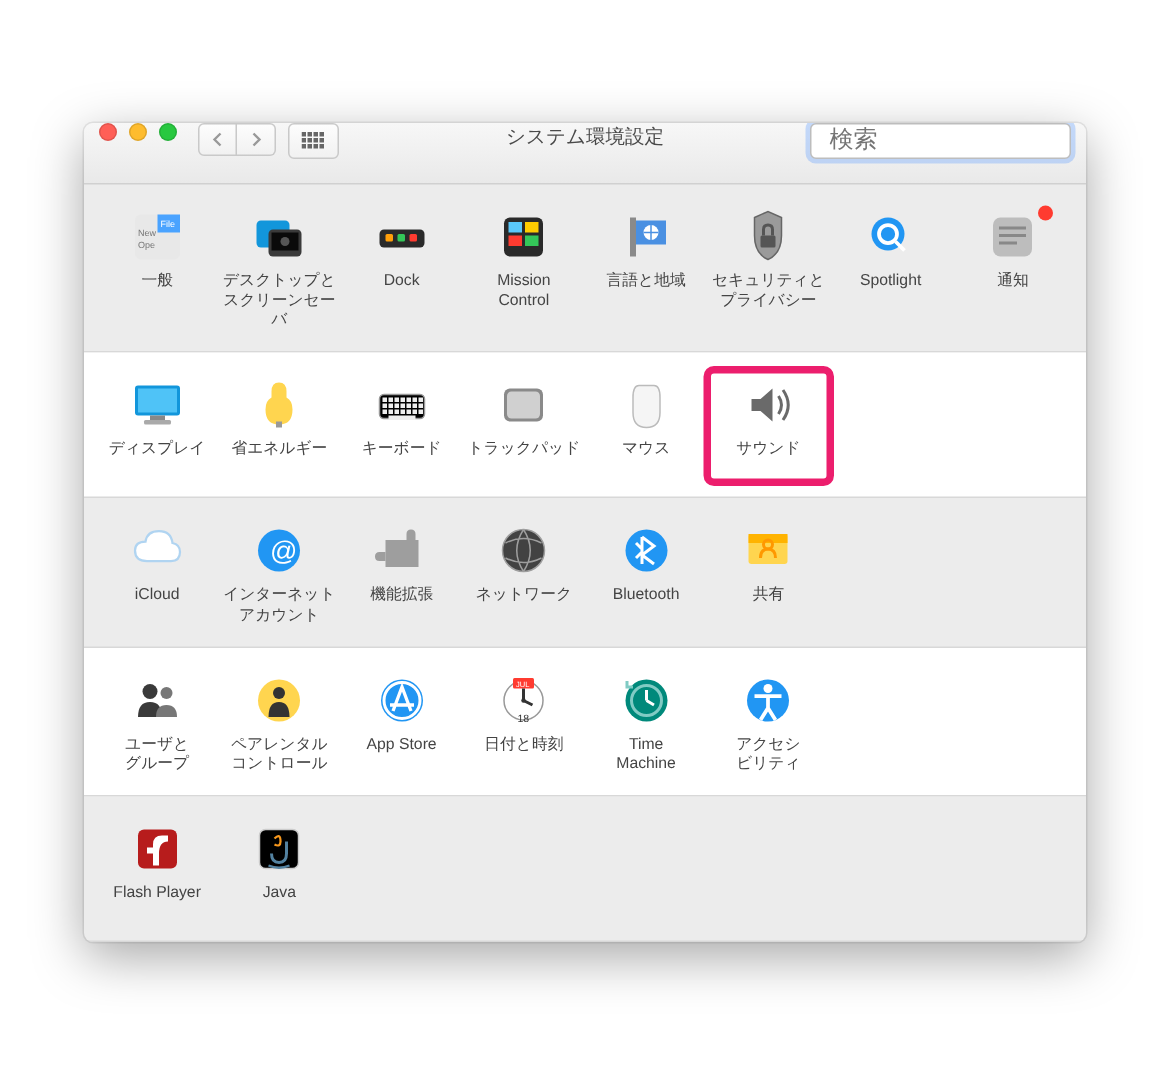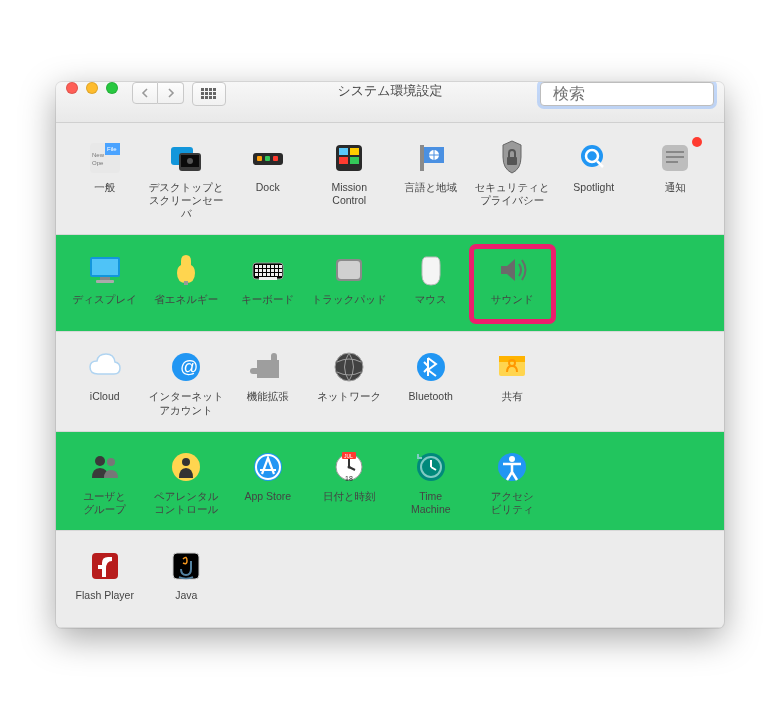--- a/index.html
+++ b/index.html
@@ -83,21 +83,21 @@
     gap: 4px;
   }
   .search input {
     border: none; outline: none; flex: 1; font-size: 16px;
     background: transparent;
   }
   .section {
     border-bottom: 1px solid #d8d8d8;
     padding: 12px 8px 10px 8px;
   }
-  .section.alt { background: #22c55e; }
+  .section.alt { background: #ffffff; }
   .grid {
     display: grid;
     grid-template-columns: repeat(8, 1fr);
     gap: 4px 0;
   }
   .item {
     display: flex;
     flex-direction: column;
     align-items: center;
     justify-content: flex-start;

